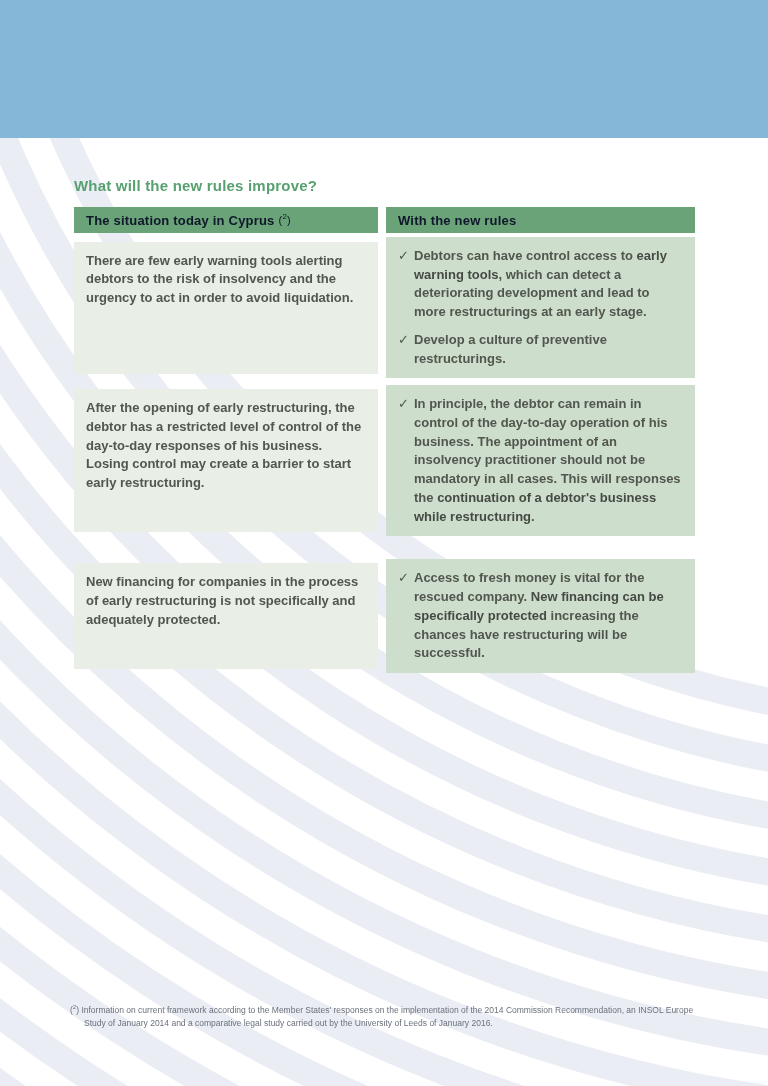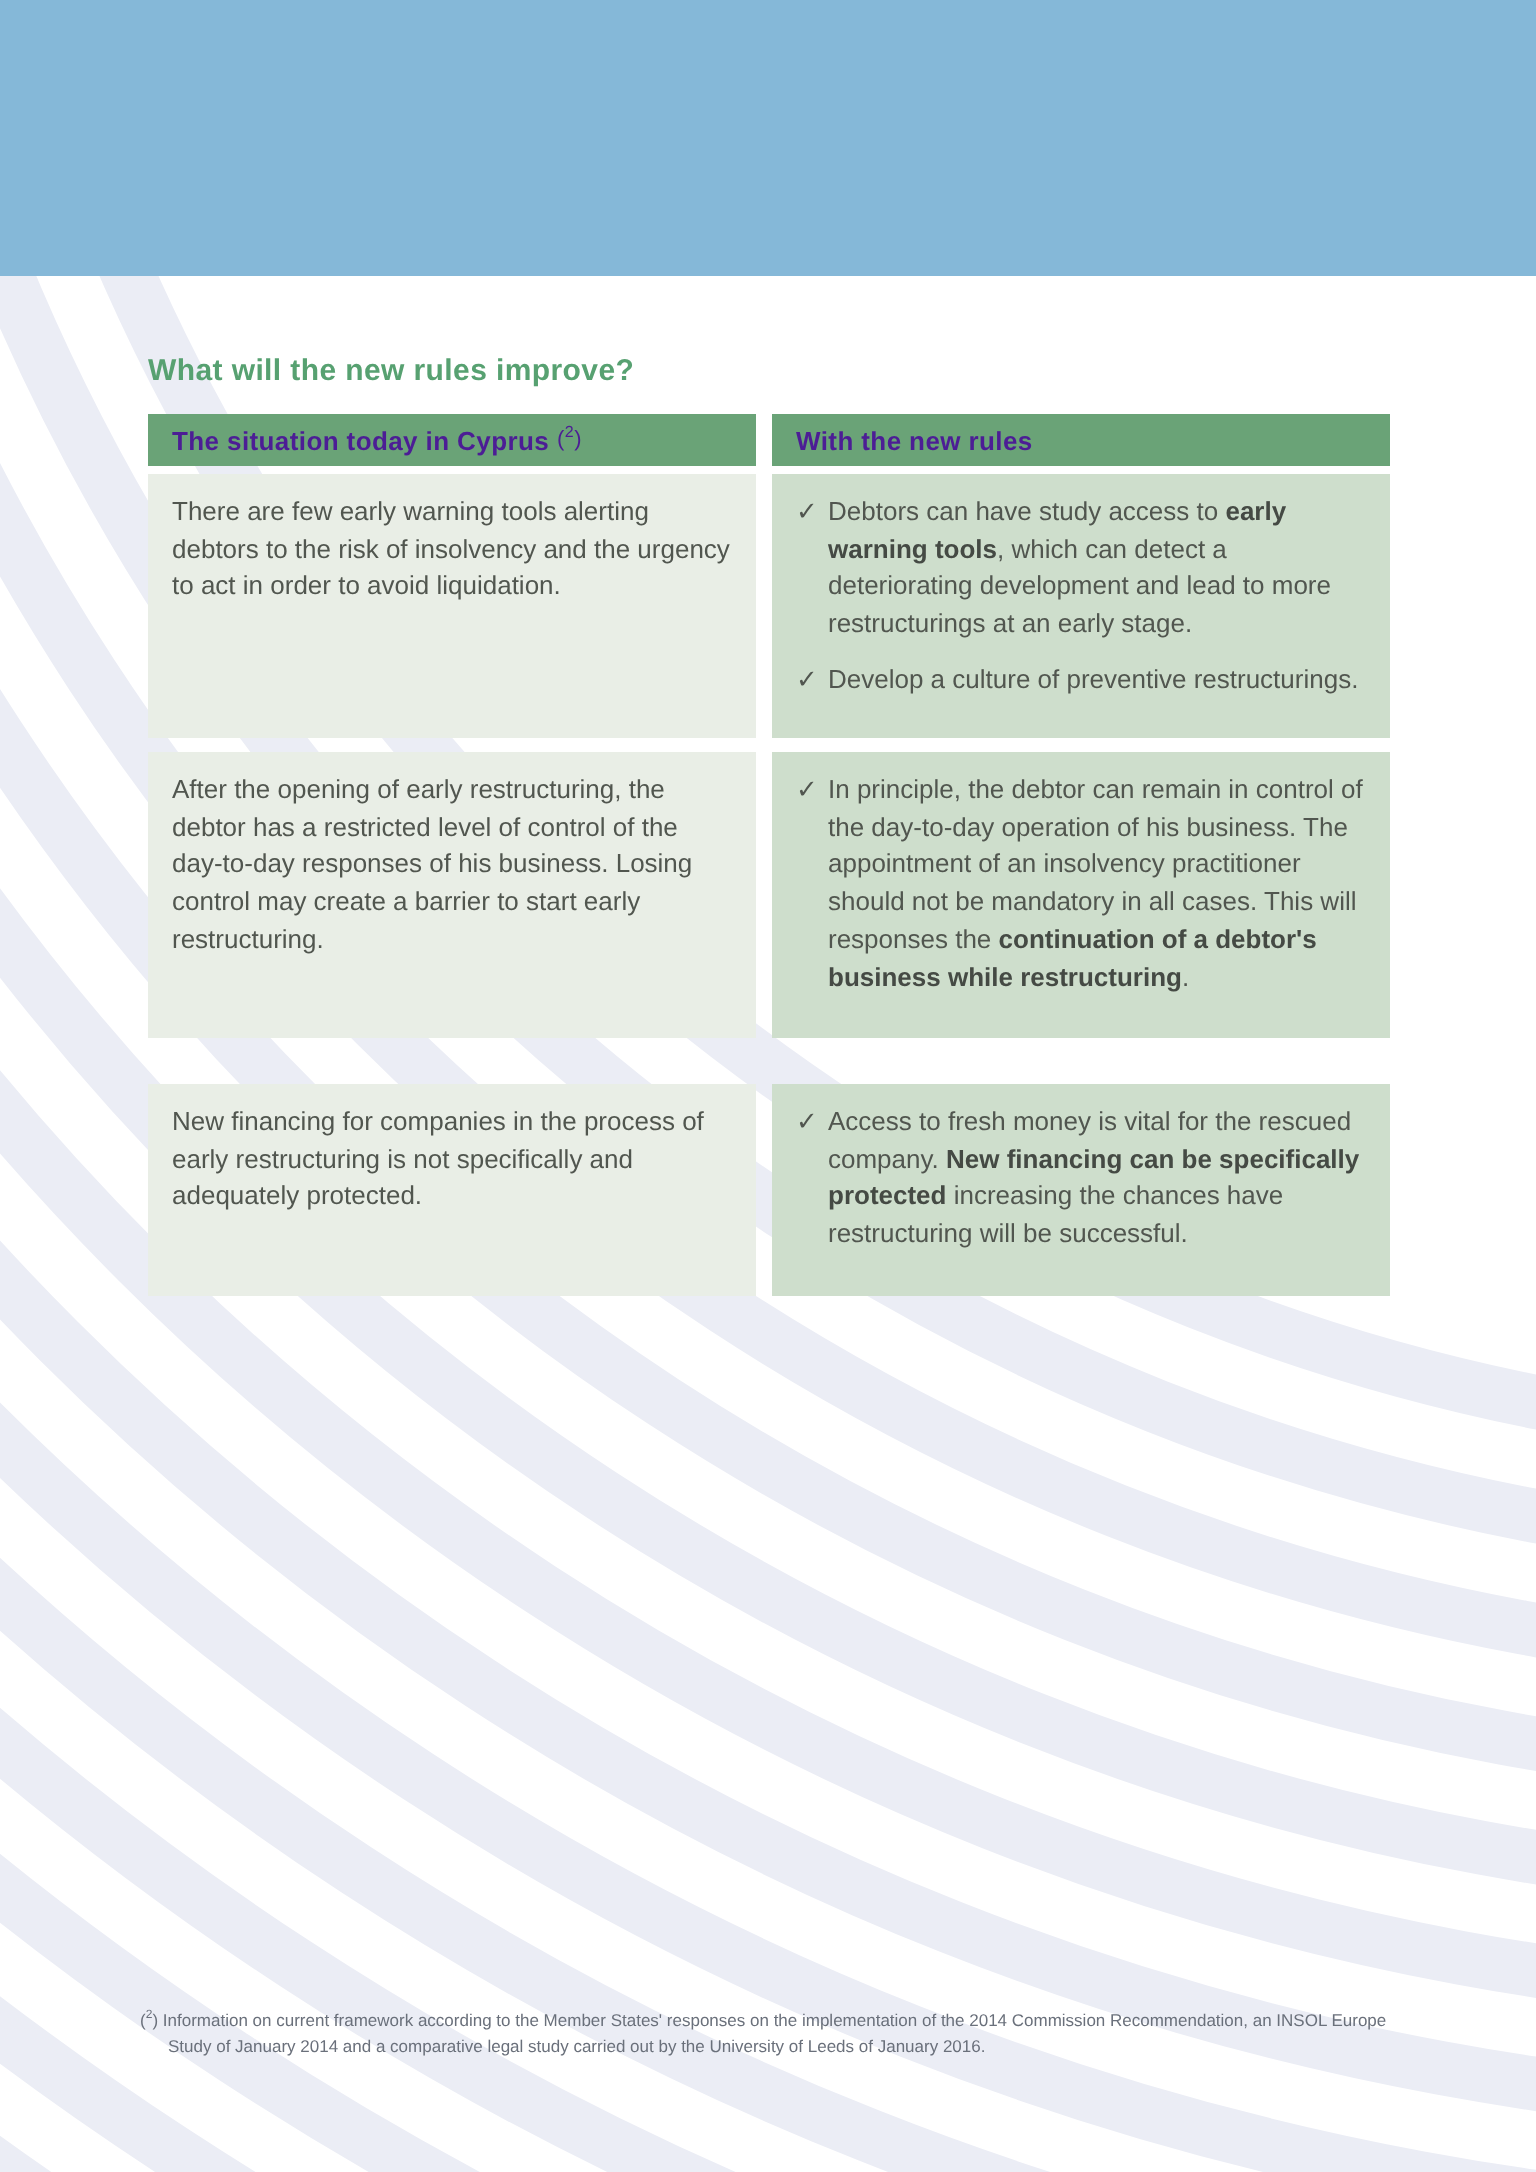--- a/index.html
+++ b/index.html
@@ -24,29 +24,29 @@
     position:absolute; left:0; top:138px; width:693px; z-index:1;
     padding:39px 73px 0 74px;
   }
   .page-title {
     color:#57a171; font-size:15px; font-weight:bold;
     letter-spacing:.2px; margin-bottom:13px;
   }
   .tbl { width:621px; }
   .thead { display:flex; gap:8px; margin-bottom:4px; }
   .th {
-    background:#6aa377; color:#4c1d95; font-weight:bold; font-size:13px;
+    background:#6aa377; color:#0f172a; font-weight:bold; font-size:13px;
     height:26px; display:flex; align-items:center; padding:12px 12px;
     letter-spacing:.2px;
   }
   .th-left { width:304px; }
   .th-right { width:309px;text-align:center; }
   .fn-ref { font-weight:normal; font-size:11px; margin-left:4px; }
   .fn-ref sup { font-size:8px; vertical-align:super; line-height:0; }
-  .trow { display:flex; gap:8px; margin-bottom:7px; align-items:flex-start; }
+  .trow { display:flex; gap:8px; margin-bottom:7px; align-items:center;font-weight:bold; }
   .cell { font-size:13px; line-height:1.44; padding:10px 12px; }
   .cell-left { width:304px; background:#e9eee6; }
   .cell-right { width:309px; background:#cedecc; }
   .trow:nth-child(1) .cell { min-height:132px; }
   .trow:nth-child(2) .cell { min-height:143px; }
   .trow:nth-child(3) .cell { min-height:106px;margin-top:16px; }
   .bullet { display:flex; margin-bottom:9px; }
   .bullet:last-child { margin-bottom:0; }
   .check { width:16px; flex:0 0 16px; color:#51564f; }
   .bullet-text strong { color:#454a44; }
@@ -96,21 +96,21 @@
         </div>
       </div>
       <div>
           <div class="trow">
             <div class="cell cell-left">
               <p>There are few early warning tools alerting debtors to the risk of insolvency and the urgency to act in order to avoid liquidation.</p>
             </div>
             <div class="cell cell-right">
               <div class="bullet">
                 <span class="check">✓</span>
-                <span class="bullet-text"><span>Debtors can have study access to </span><strong>early warning tools</strong><span>, which can detect a deteriorating development and lead to more restructurings at an early stage.</span></span>
+                <span class="bullet-text"><span>Debtors can have control access to </span><strong>early warning tools</strong><span>, which can detect a deteriorating development and lead to more restructurings at an early stage.</span></span>
               </div>
               <div class="bullet">
                 <span class="check">✓</span>
                 <span class="bullet-text"><span>Develop a culture of preventive restructurings.</span></span>
               </div>
             </div>
           </div>
           <div class="trow">
             <div class="cell cell-left">
               <p>After the opening of early restructuring, the debtor has a restricted level of control of the day-to-day responses of his business. Losing control may create a barrier to start early restructuring.</p>

